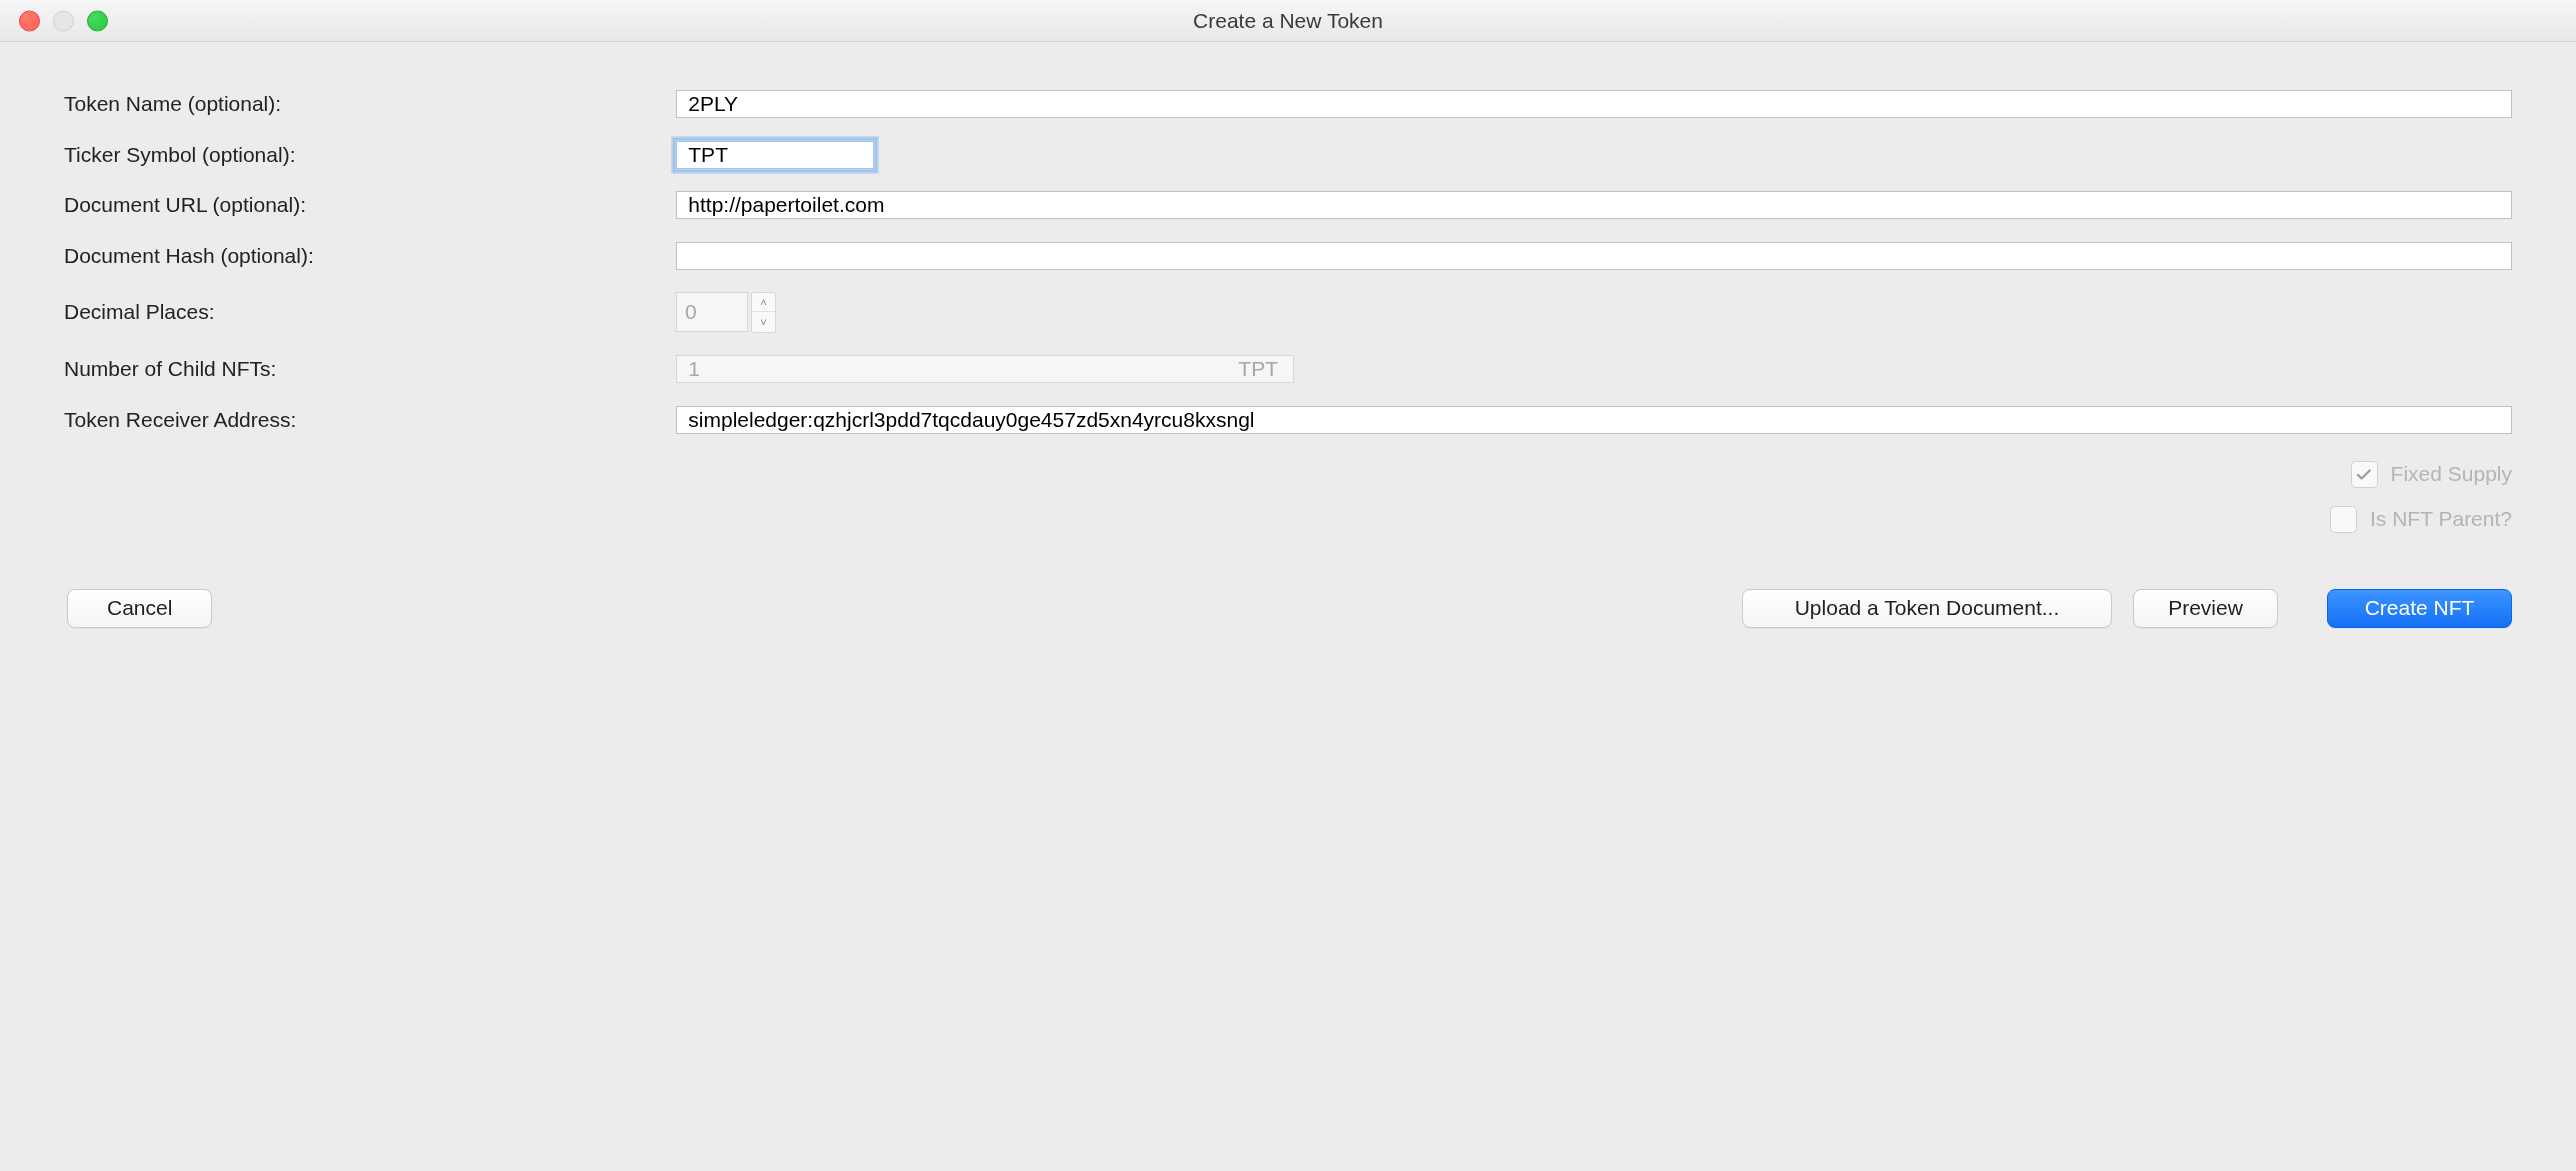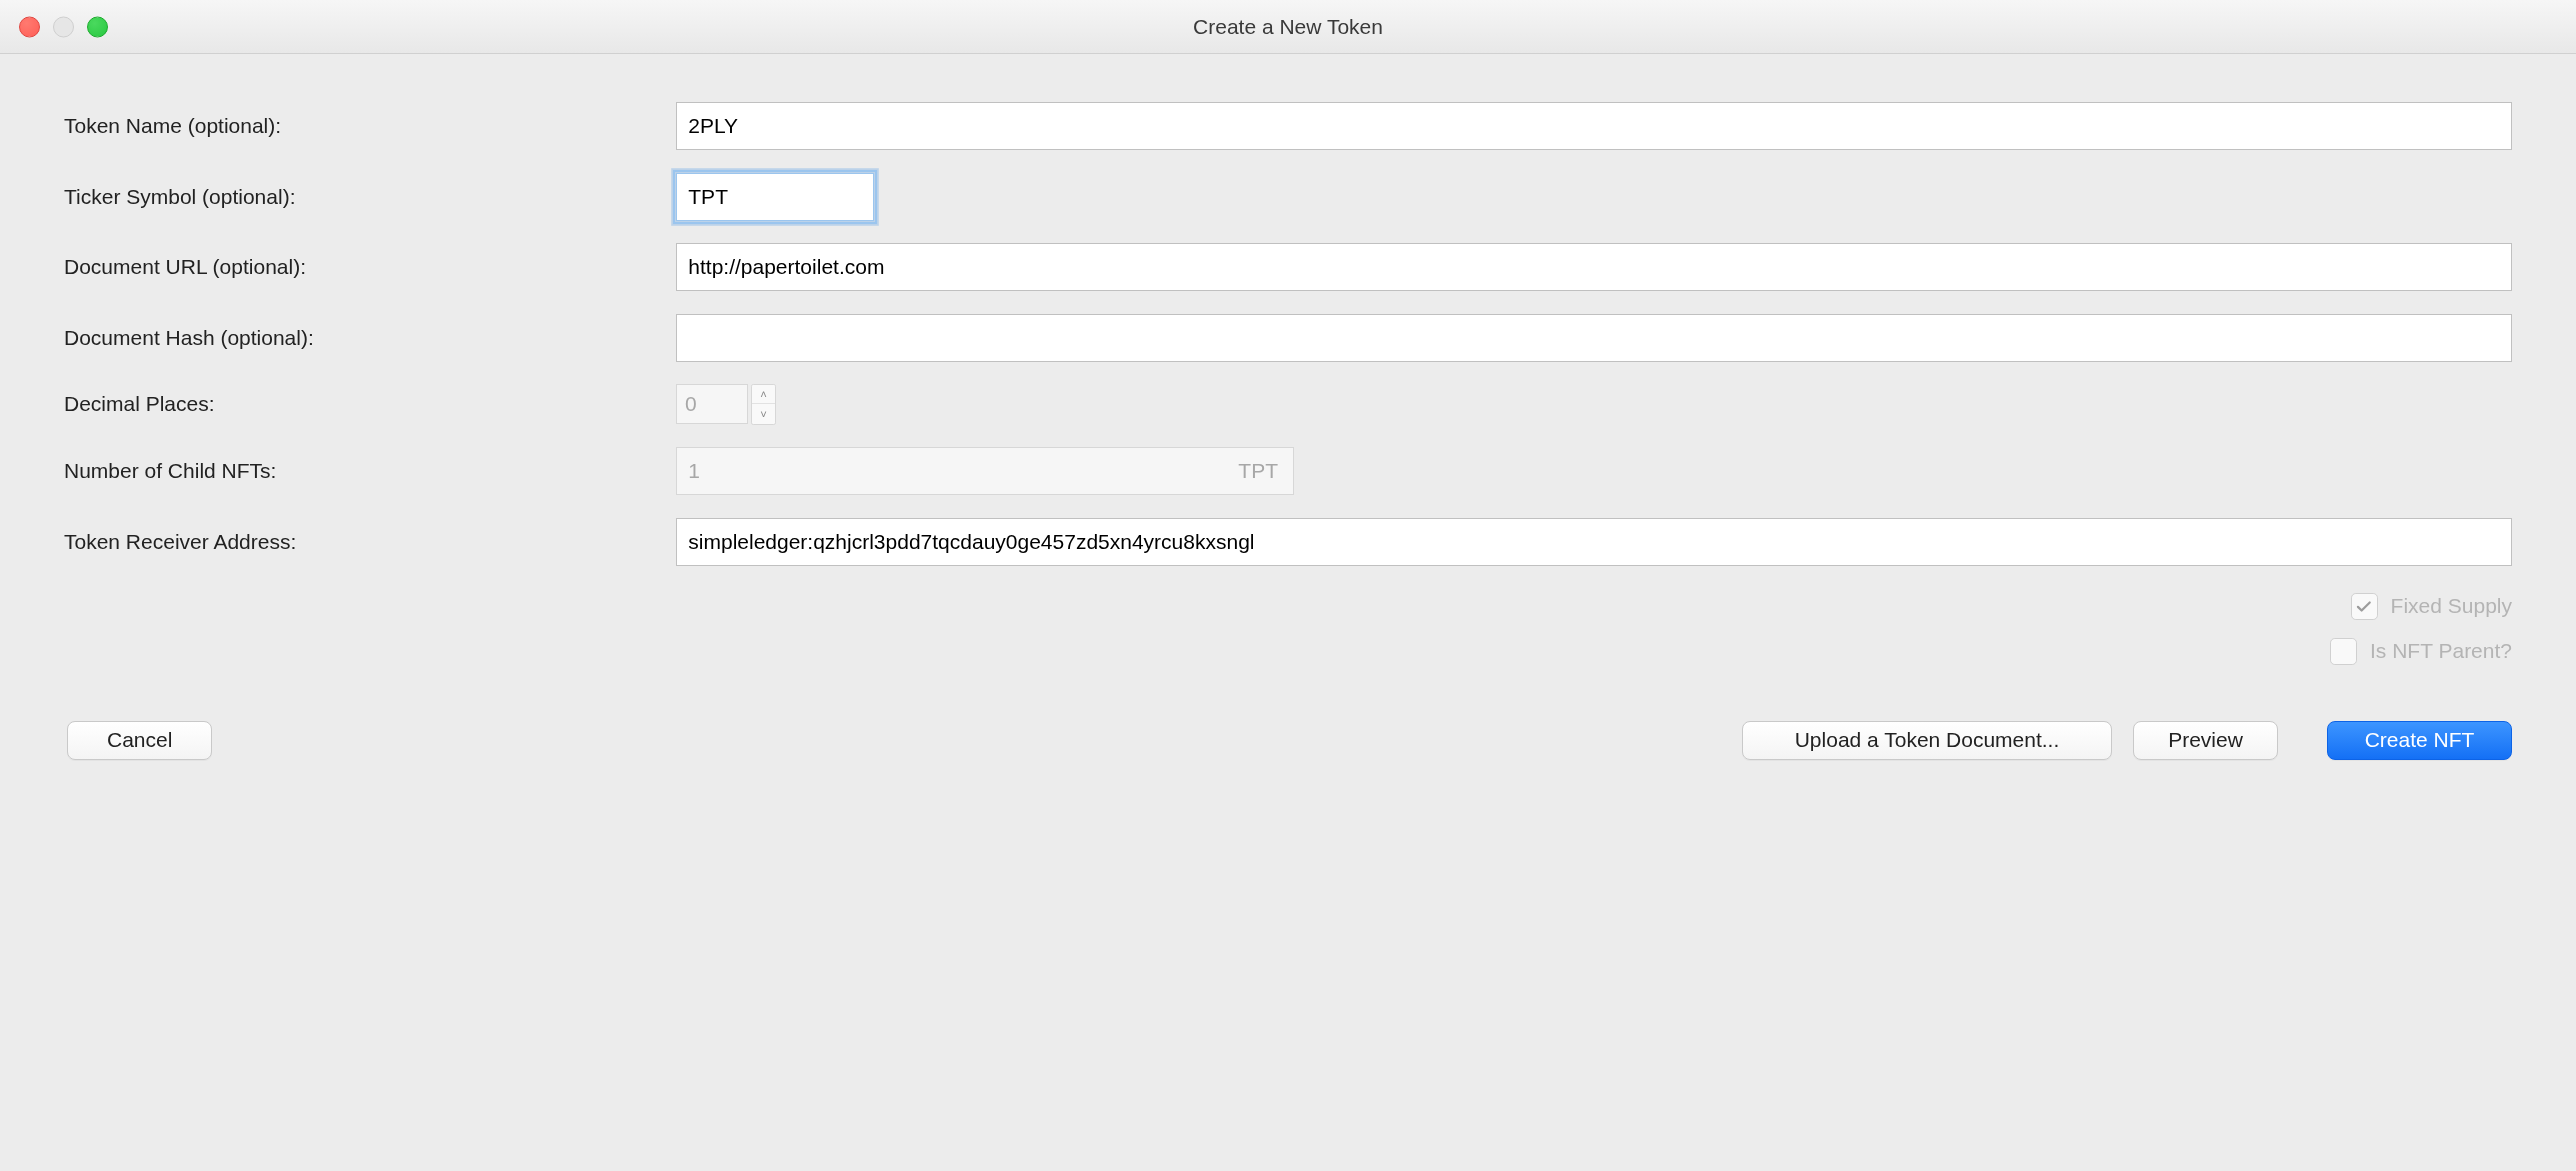--- a/index.html
+++ b/index.html
@@ -7,21 +7,21 @@
   body {
     font-family: -apple-system, "Helvetica Neue", Helvetica, Arial, sans-serif;
     background: #ececec;
     font-size: 21px;
     color: #222;
   }
 
   
   .titlebar {
     position: relative;
-    height: 54px;
+    height: 42px;
     background: linear-gradient(#f6f6f6, #e8e8e8);
     border-bottom: 0.8px solid #d0d0d0;
     display: flex;
     align-items: center;
     justify-content: center;
   }
   .traffic-lights {
     position: absolute;
     left: 19.3px;
     top: 50%;
@@ -53,21 +53,21 @@
     align-items: center;
   }
   .label {
     font-size: 21px;
     color: #222;
     white-space: nowrap;
   }
 
   .text-input {
     width: 100%;
-    height: 48px;
+    height: 28px;
     border: 0.8px solid #c0c0c0;
     background: #fff;
     font-size: 21px;
     padding: 0 11.3px;
     color: #000;
     outline: none;
   }
   .text-input.short {
     width: 198px;
   }

